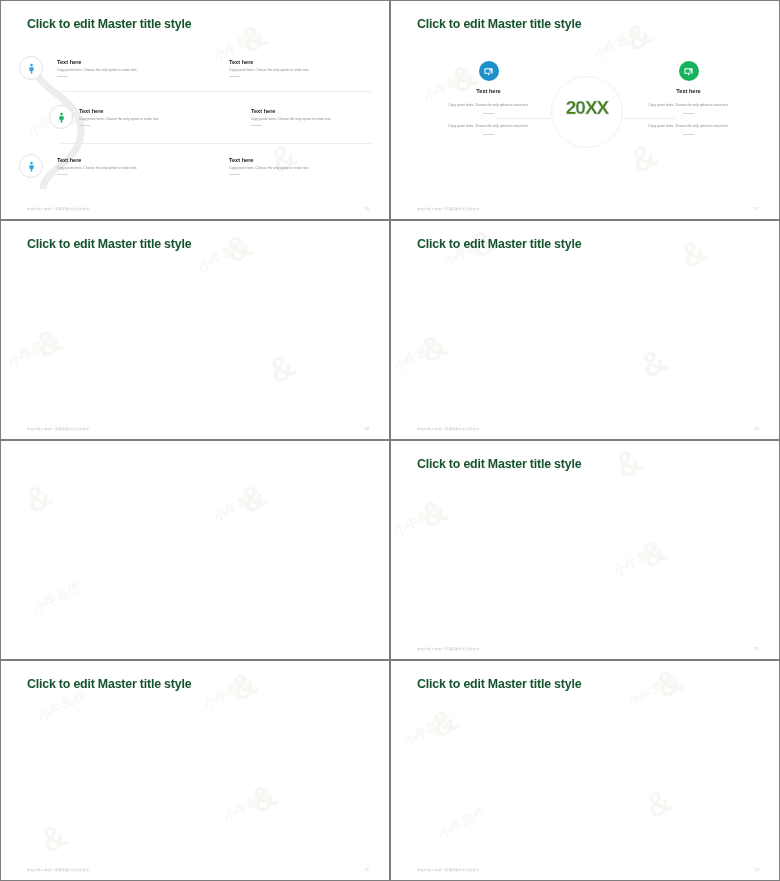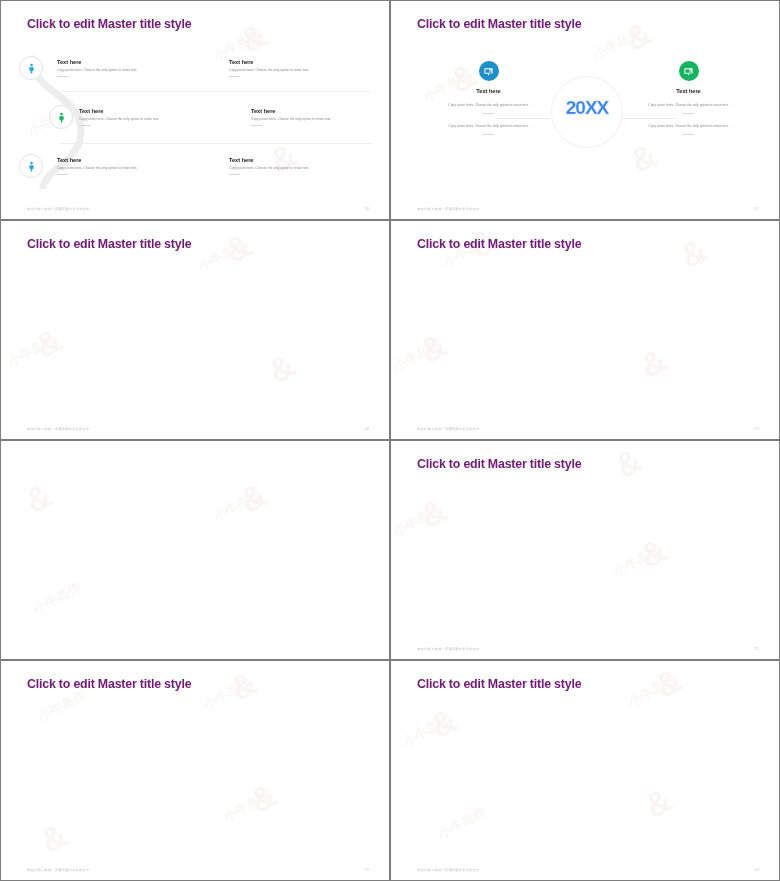--- a/index.html
+++ b/index.html
@@ -1,37 +1,37 @@
 <!DOCTYPE html>
 <html><head>
 <meta charset="utf-8">
 <style>
   html,body{margin:0;padding:0;background:#7d7d7d;}
   body{width:780px;height:881px;font-family:"Liberation Sans",sans-serif;}
   .grid{display:grid;grid-template-columns:390px 390px;grid-template-rows:220px 220px 220px 221px;width:780px;height:881px;background:#7d7d7d;gap:0;}
   .slide{position:relative;background:#fff;overflow:hidden;border:1px solid #7d7d7d;box-sizing:border-box;}
   .wm{position:absolute;inset:0;pointer-events:none;z-index:3;opacity:.5;}
   .wm span{position:absolute;color:#f0efe9;font-size:34px;font-weight:700;line-height:1;transform:rotate(-28deg);white-space:nowrap;}
-  .title{position:absolute;left:26px;top:16px;font-size:12.4px;font-weight:700;color:#701a75;letter-spacing:-0.2px;z-index:4;}
+  .title{position:absolute;left:26px;top:16px;font-size:12.4px;font-weight:700;color:#14532d;letter-spacing:-0.2px;z-index:4;}
   .foot{position:absolute;left:26px;bottom:8px;font-size:3.2px;color:#bdbdbd;letter-spacing:.3px;z-index:4;}
   .pnum{position:absolute;right:20px;bottom:8px;font-size:4px;color:#c9c9c9;z-index:4;}
   .h2{font-size:5.6px;font-weight:700;color:#1a1a1a;}
   .bd{font-size:3.3px;color:#8d8d8d;line-height:1.55;}
   .dash{display:block;width:11px;height:1px;background:#d5d5d5;margin-top:3px;}
   .ct{position:relative;z-index:4;}
 
   
   .s1row{position:absolute;z-index:4;}
   .circ{width:22px;height:22px;border-radius:50%;border:1px solid #e3e3e3;background:#fff;display:flex;align-items:center;justify-content:center;}
   .rule{position:absolute;height:1px;background:#ededed;z-index:2;}
   .ribbon{position:absolute;z-index:1;}
 
   
   .bigcirc{position:absolute;border-radius:50%;border:1px solid #f1f1f1;}
-  .yr{font-size:19px;font-weight:700;color:#3b82f6;letter-spacing:-1px;-webkit-text-stroke:0.4px #a8d2e3;}
+  .yr{font-size:19px;font-weight:700;color:#4d7c0f;letter-spacing:-1px;-webkit-text-stroke:0.4px #a8d2e3;}
   .dot{width:20px;height:20px;border-radius:50%;display:flex;align-items:center;justify-content:center;}
   svg{display:block;}
 </style>
 </head>
 <body>
 
 <div class="grid">
 
   <div class="slide">
     <div class="wm">

